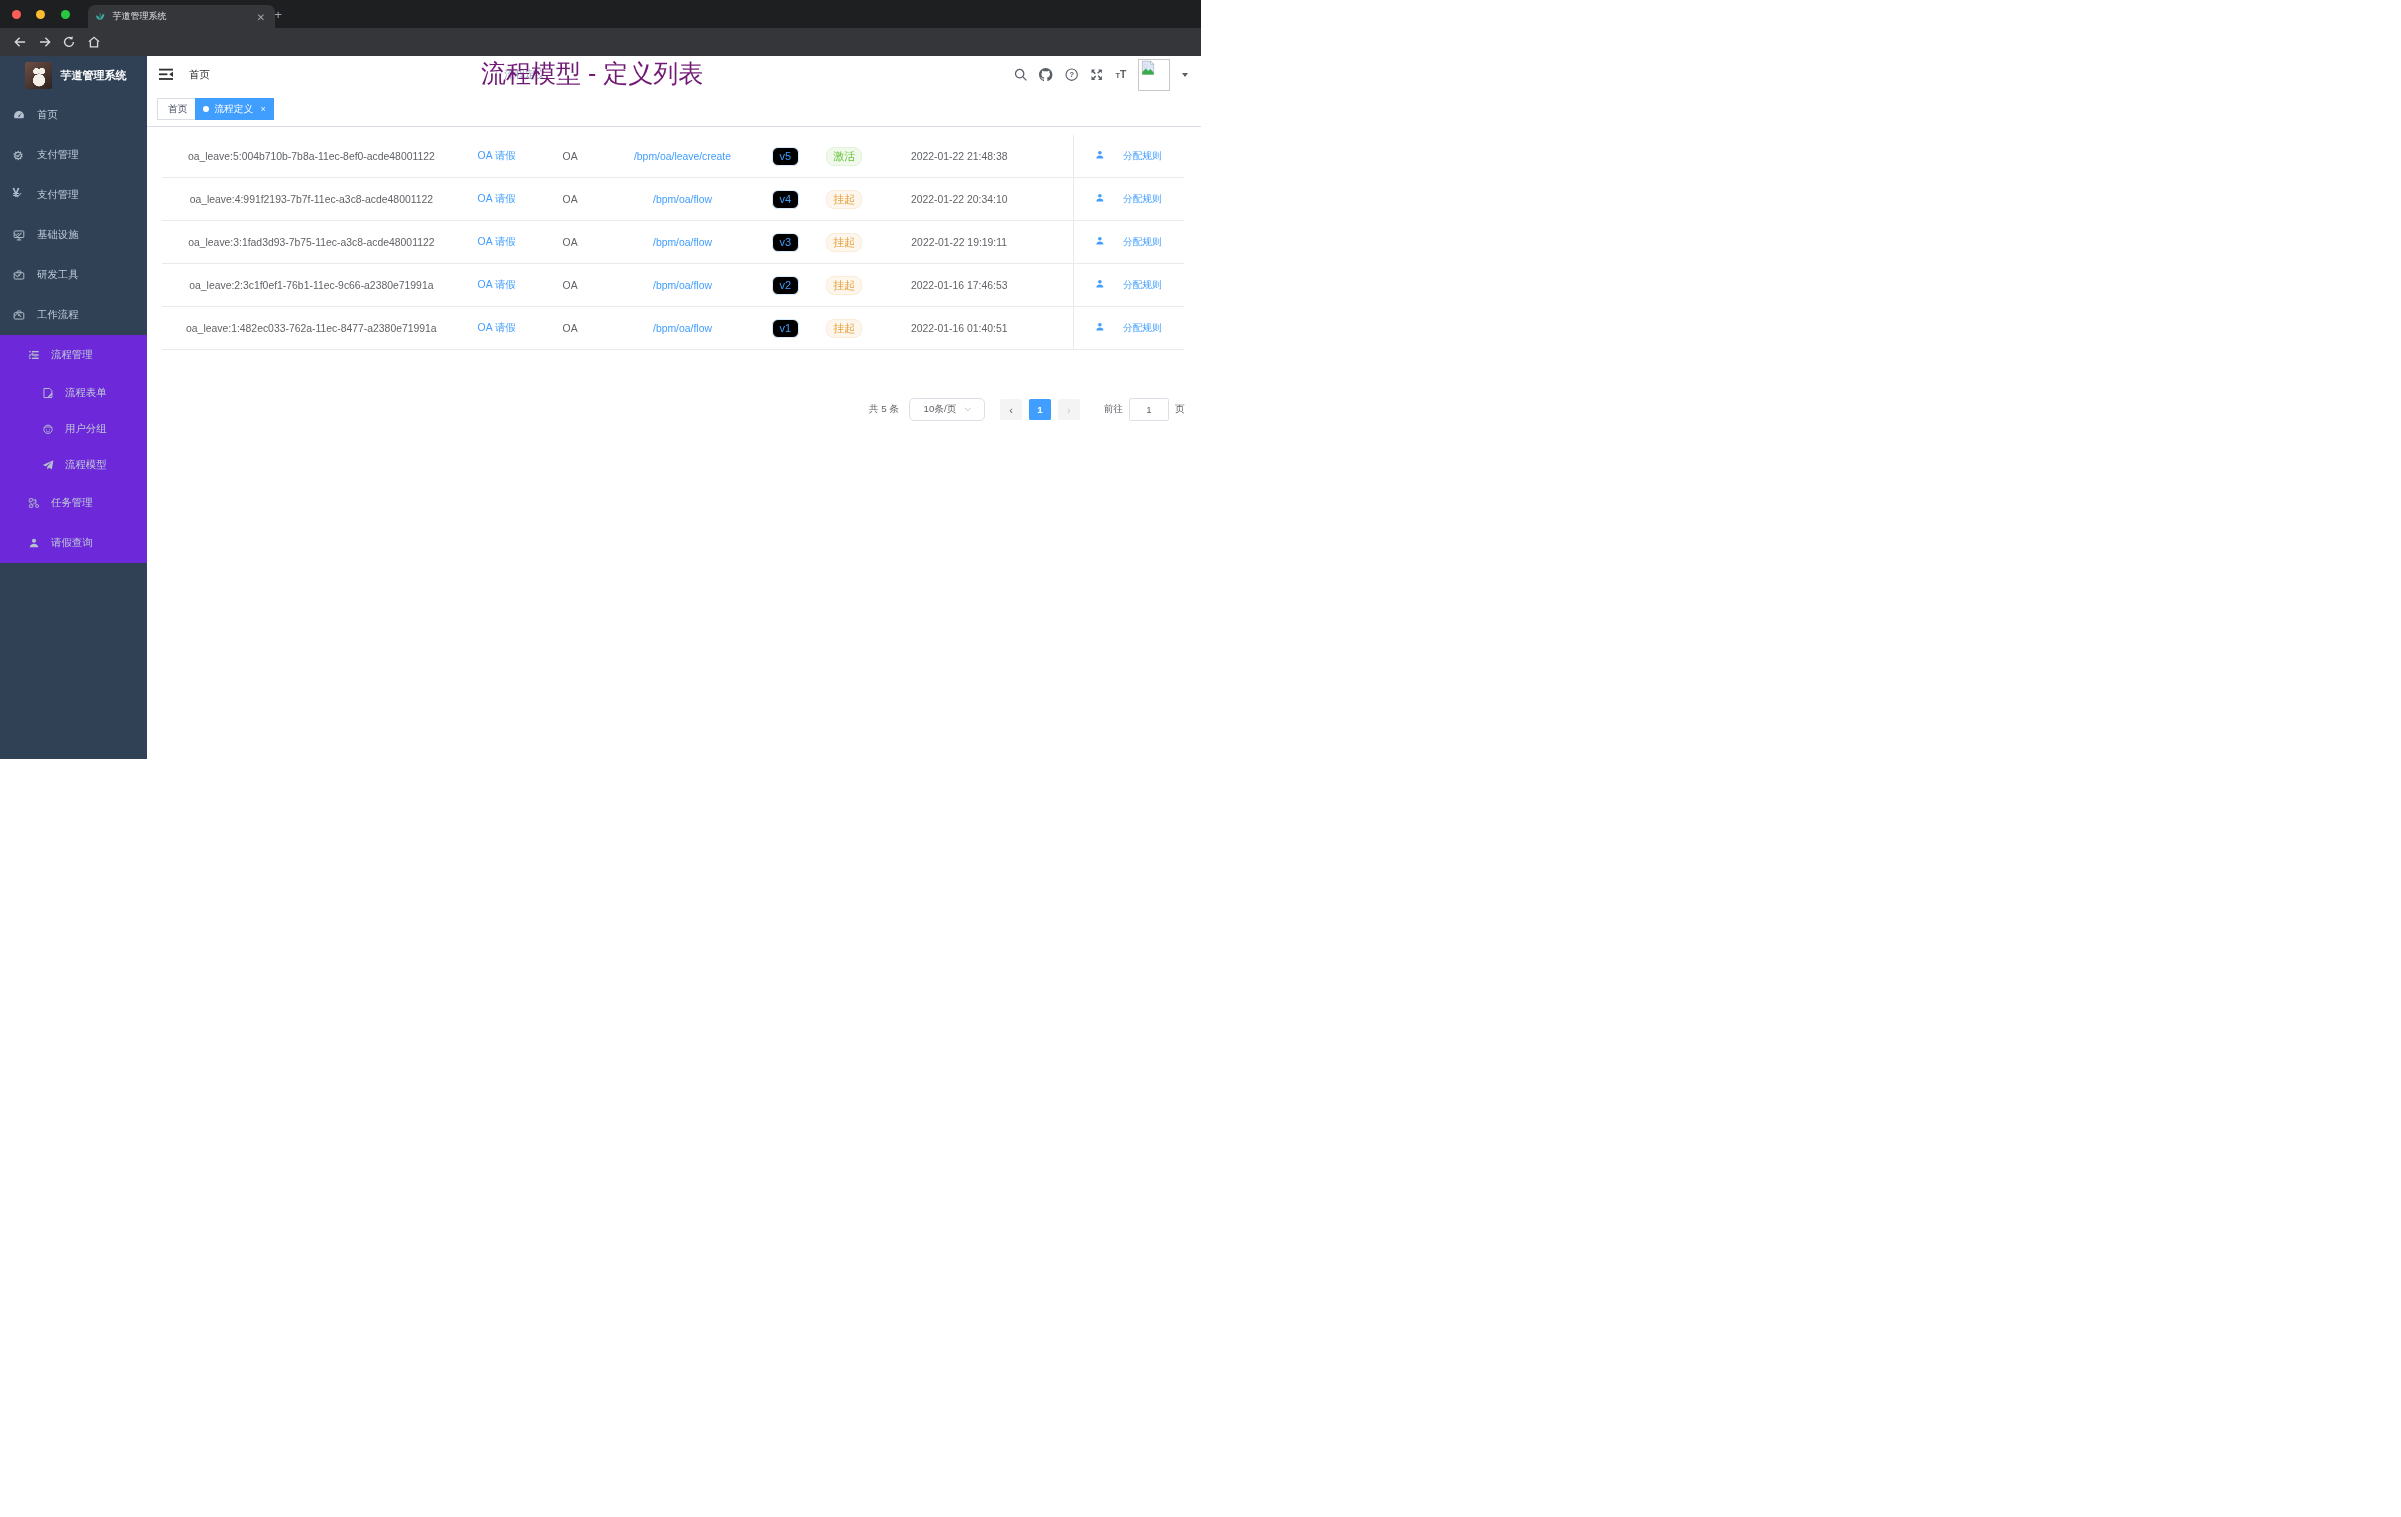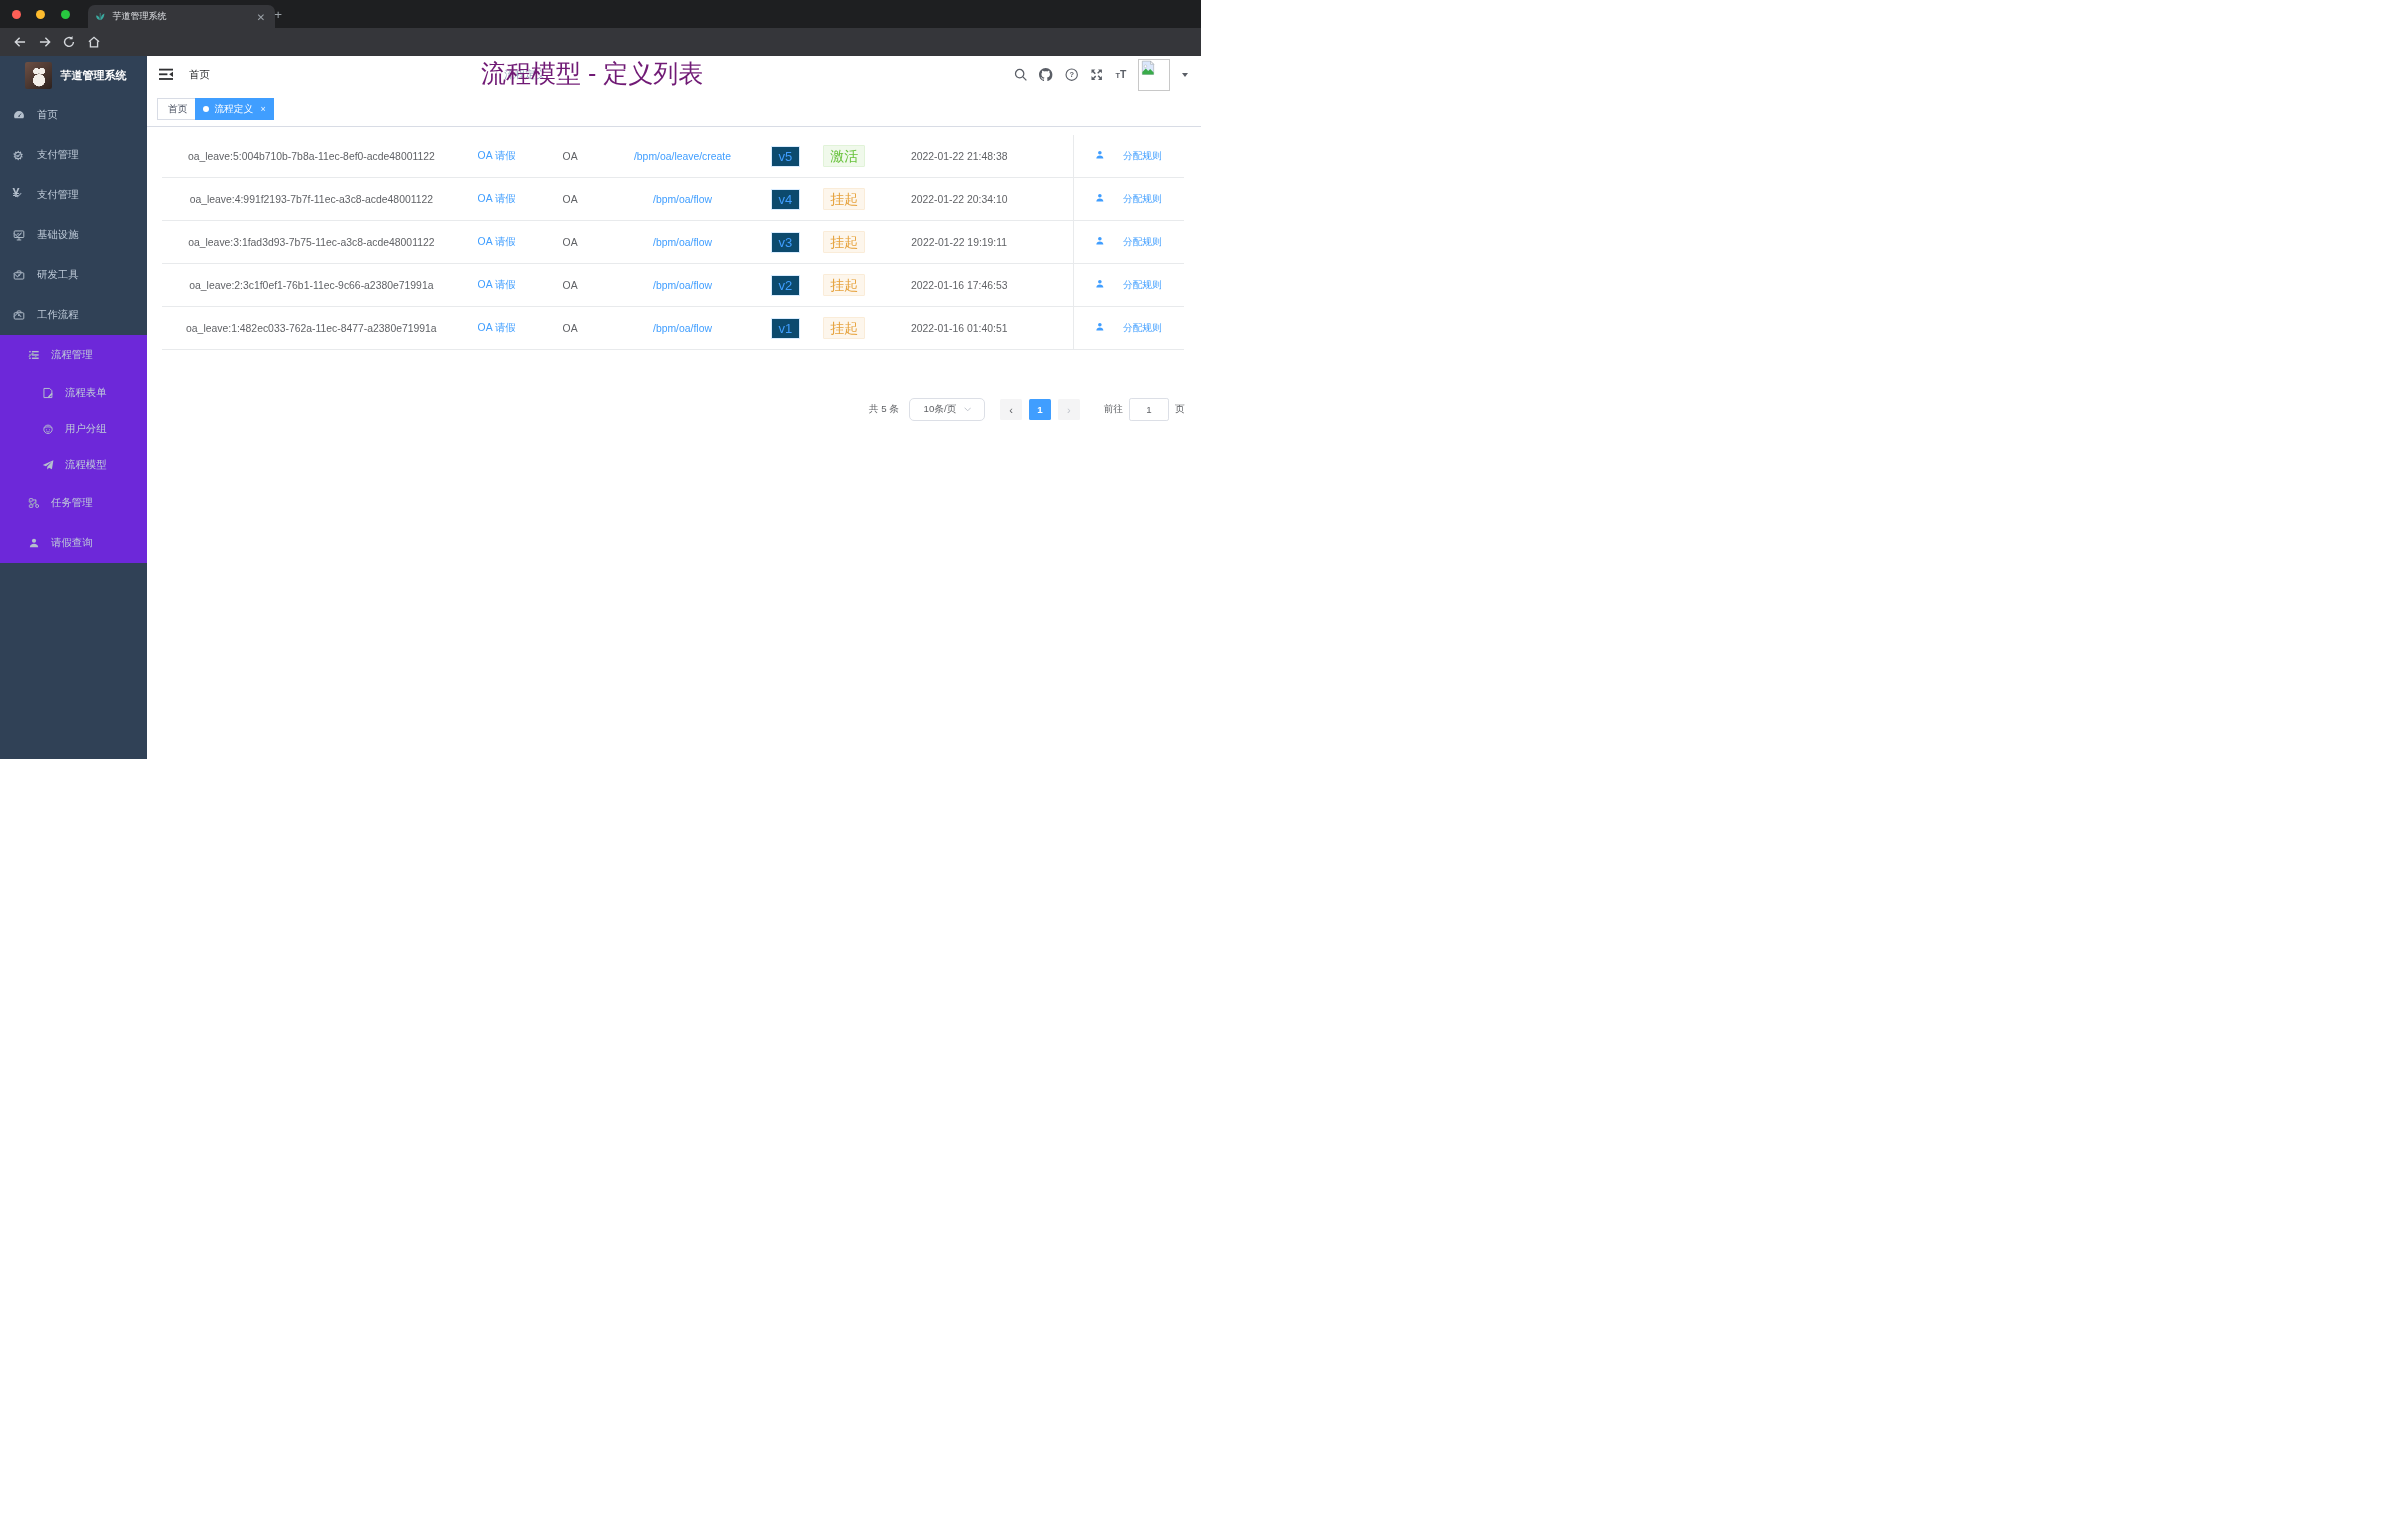--- a/index.html
+++ b/index.html
@@ -87,22 +87,22 @@
   .table{position:absolute;left:15px;top:8.2px;width:1022px}
   .table::after{content:'';position:absolute;left:911px;top:0;bottom:0;width:0.7px;background:#e8eaec}
   .thead{display:flex;align-items:center;height:31px;background:#f8f8f9;border-bottom:0.7px solid #e8eaec;
          color:#515a6e;font-weight:bold;position:relative}
   .thead::after{content:'';position:absolute;left:907px;top:0;bottom:0;width:4.5px;background:#fff;z-index:2}
   .tr{display:flex;align-items:center;height:42px;border-bottom:0.7px solid #e8eaec;color:#606266}
   .cell{display:flex;align-items:center;justify-content:center;box-sizing:border-box;text-align:center}
   .c1{width:299px}.c2{width:72px}.c3{width:75px}.c4{width:150px}.c5{width:56px}
   .c6{width:62px}.c7{width:168px}.cf{width:30px}.c8{width:111px}
   .blue{color:#409eff}
-  .vbadge{background:#0c4a6e;border:0.7px solid #d9ecff;color:#409eff;border-radius:0;padding:3px 6.7px;font-size:13px;line-height:1}
-  .sbadge{border-radius:1px;padding:3px 6px;font-size:14px;line-height:1}
+  .vbadge{background:#000000;border:0.7px solid #d9ecff;color:#409eff;border-radius:6px;padding:3px 6.7px;font-size:11px;line-height:1}
+  .sbadge{border-radius:8px;padding:3px 6px;font-size:11px;line-height:1}
   .sbadge.green{background:#f0f9eb;border:0.7px solid #e1f3d8;color:#67c23a}
   .sbadge.yellow{background:#fdf6ec;border:0.7px solid #faecd8;color:#e6a23c}
   .action{color:#409eff;font-size:9.7px;display:inline-flex;align-items:flex-start;gap:18px}
   .action .ic{width:9.7px;height:9.7px}
 
   
   .pager{position:absolute;right:16.3px;top:272px;height:21px;display:flex;align-items:center;font-size:9.7px;color:#606266}
   .psel{width:74px;height:21px;border:0.7px solid #dcdfe6;border-radius:5px;margin-left:10.4px;display:flex;
         align-items:center;justify-content:center;gap:7.4px;cursor:pointer;box-sizing:content-box}
   .psel .sc{width:7.4px;height:4.5px;color:#c0c4cc}

